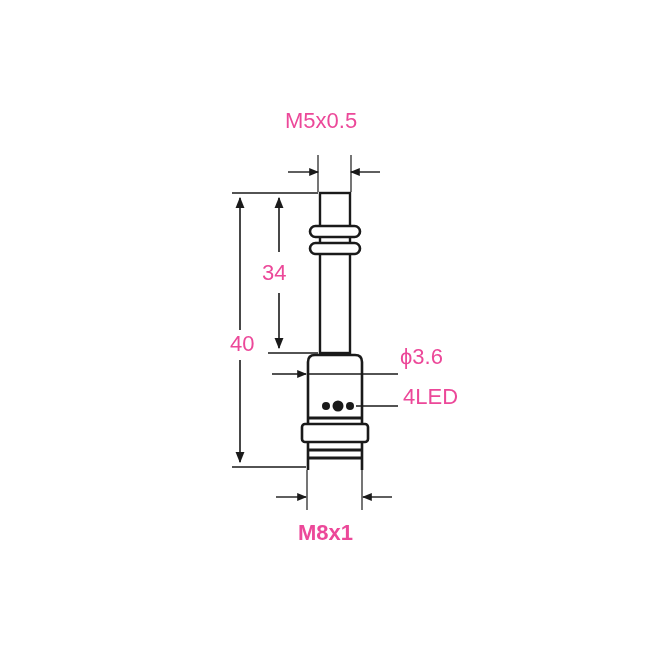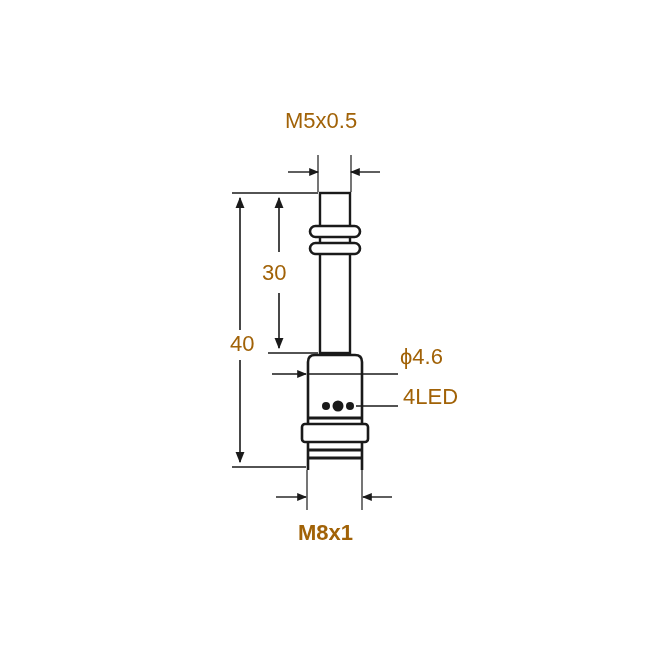--- a/index.html
+++ b/index.html
@@ -1,18 +1,18 @@
 <!DOCTYPE html>
 <html><head>
 <meta charset="utf-8">
 <style>
   html, body { margin: 0; padding: 0; background: #ffffff; }
   .canvas { position: relative; width: 660px; height: 660px; background: #ffffff; overflow: hidden; }
   svg { position: absolute; left: 0; top: 0; }
-  .lbl { position: absolute; font-family: "Liberation Sans", sans-serif; font-size: 22px; color: #a16207; line-height: 1; white-space: nowrap; }
+  .lbl { position: absolute; font-family: "Liberation Sans", sans-serif; font-size: 22px; color: #ec4899; line-height: 1; white-space: nowrap; }
 </style>
 </head>
 <body>
 
 <div class="canvas">
   <svg width="660" height="660" viewBox="0 0 660 660">
     <defs>
       <marker id="arr" viewBox="0 0 10 10" refX="9" refY="5" markerWidth="7" markerHeight="7" orient="auto-start-reverse">
         <path d="M0,1 L10,5 L0,9 z" fill="#1a1a1a"></path>
       </marker>
@@ -69,17 +69,17 @@
         <line x1="307" y1="470" x2="307" y2="510" stroke-width="1.2"></line>
         <line x1="362" y1="470" x2="362" y2="510" stroke-width="1.2"></line>
         <line x1="276" y1="497" x2="306" y2="497" stroke-width="1.4" marker-end="url(#arr)"></line>
         <line x1="392" y1="497" x2="363" y2="497" stroke-width="1.4" marker-end="url(#arr)"></line>
       </g>
     </g>
   </svg>
 
   <span class="lbl" style="left:285px; top:110px;">M5x0.5</span>
   <span class="lbl" style="left:230px; top:333px;">40</span>
-  <span class="lbl" style="left:262px; top:262px;">30</span>
-  <span class="lbl" style="left:400px; top:346px;"><span>ϕ</span><span>4.6</span></span>
+  <span class="lbl" style="left:262px; top:262px;">34</span>
+  <span class="lbl" style="left:400px; top:346px;"><span>ϕ</span><span>3.6</span></span>
   <span class="lbl" style="left:403px; top:386px;">4LED</span>
   <span class="lbl" style="left:298px; top:522px;font-weight:bold;">M8x1</span>
 </div>
 
 </body></html>

